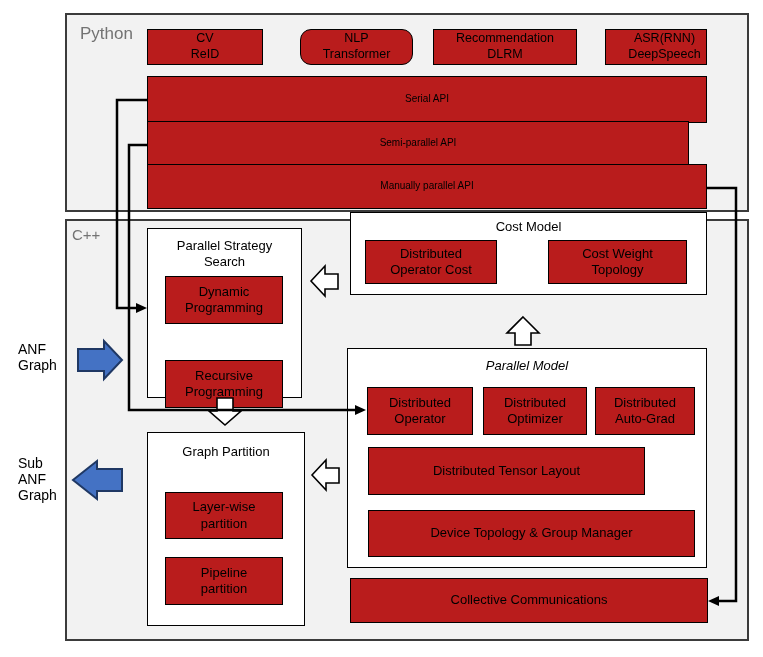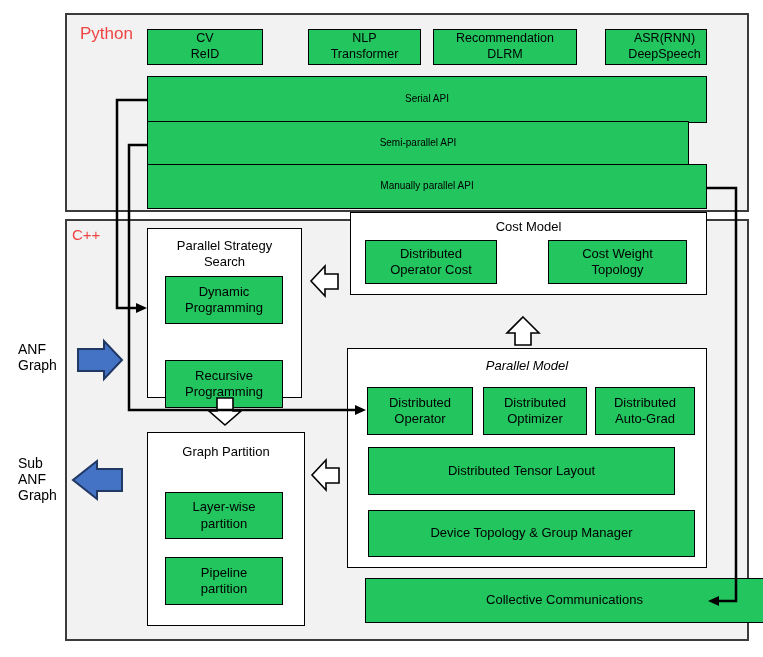--- a/index.html
+++ b/index.html
@@ -7,35 +7,35 @@
     position:relative; width:763px; height:657px;
     font-family:"Liberation Sans","DejaVu Sans",sans-serif;
     color:#000; overflow:hidden; background:#ffffff;
   }
   .frame {
     position:absolute; box-sizing:border-box;
     border:2px solid #3b3b3b; background:#f2f2f2;
   }
   .box {
     position:absolute; box-sizing:border-box;
-    background:#22c55e; border:1.5px solid #000;
+    background:#b91c1c; border:1.5px solid #000;
     display:flex; align-items:center; justify-content:center;
     text-align:center; white-space:pre-line;
     font-size:13px; line-height:1.25;
   }
   .group {
     position:absolute; box-sizing:border-box;
     background:#ffffff; border:1.5px solid #000;
   }
   .group-title {
     position:absolute; left:0; width:100%; text-align:center;
     white-space:pre-line; font-size:13px; line-height:1.25;
   }
   .section-label {
-    position:absolute; color:#ef4444; font-size:17px;
+    position:absolute; color:#737373; font-size:17px;
   }
   .side-label {
     position:absolute; font-size:14px; line-height:1.13;
     white-space:pre-line; text-align:left;
   }
   .appbox  { font-size:12.5px; }
   .apibar  { font-size:10px; }
   #overlay { position:absolute; left:0; top:0; z-index:10; }
 </style>
 </head>
@@ -45,21 +45,21 @@
 
   <div class="frame" style="left:65px; top:13px; width:684px; height:199px;"></div>
 
   <div class="frame" style="left:65px; top:219px; width:684px; height:422px;"></div>
 
   <div class="section-label" style="left:80px; top:24px;">Python</div>
   <div class="section-label" style="left:72px; top:226px; font-size:15px;">C++</div>
 
   <div class="box appbox" style="left:147px; top:29px; width:116px; height:36px;">CV
 ReID</div>
-  <div class="box appbox" style="left:308px; top:29px; width:113px; height:36px;">NLP
+  <div class="box appbox" style="left:300px; top:29px; width:113px; height:36px;border-radius:11px;">NLP
 Transformer</div>
   <div class="box appbox" style="left:433px; top:29px; width:144px; height:36px;">Recommendation
 DLRM</div>
   <div class="box appbox" style="left:605px; top:29px; width:102px; height:36px;padding-left:17px;">ASR(RNN)
 DeepSpeech</div>
 
   <div class="box apibar" style="left:147px; top:76px; width:560px; height:47px;">Serial API</div>
   <div class="box apibar" style="left:147px; top:121px; width:542px; height:45px;">Semi-parallel API</div>
   <div class="box apibar" style="left:147px; top:164px; width:560px; height:45px;">Manually parallel API</div>
 
@@ -81,33 +81,33 @@
   </div>
 
   <div class="group" style="left:347px; top:348px; width:360px; height:220px;">
     <div class="group-title" style="top:9px;font-style:italic;">Parallel Model</div>
     <div class="box" style="left:19px; top:38px; width:106px; height:48px;">Distributed
 Operator</div>
     <div class="box" style="left:135px; top:38px; width:104px; height:48px;">Distributed
 Optimizer</div>
     <div class="box" style="left:247px; top:38px; width:100px; height:48px;">Distributed
 Auto-Grad</div>
-    <div class="box" style="left:20px; top:98px; width:307px; height:48px;">Distributed Tensor Layout</div>
+    <div class="box" style="left:20px; top:98px; width:277px; height:48px;">Distributed Tensor Layout</div>
     <div class="box" style="left:20px; top:161px; width:327px; height:47px;">Device Topology &amp; Group Manager</div>
   </div>
 
   <div class="group" style="left:147px; top:432px; width:158px; height:194px;">
     <div class="group-title" style="top:11px;">Graph Partition</div>
     <div class="box" style="left:17px; top:59px; width:118px; height:47px;">Layer-wise
 partition</div>
     <div class="box" style="left:17px; top:124px; width:118px; height:48px;">Pipeline
 partition</div>
   </div>
 
-  <div class="box" style="left:350px; top:578px; width:399px; height:45px;margin-left:15px;">Collective Communications</div>
+  <div class="box" style="left:350px; top:578px; width:358px; height:45px;">Collective Communications</div>
 
   <div class="side-label" style="left:18px; top:342px;">ANF
 Graph</div>
   <div class="side-label" style="left:18px; top:456px;">Sub
 ANF
 Graph</div>
 
   <svg id="overlay" width="763" height="657" viewBox="0 0 763 657">
 
     <path d="M217,398 L233,398 L233,411 L241,411 L225,425 L209,411 L217,411 Z" fill="#ffffff" stroke="#000000" stroke-width="1.6"></path>

